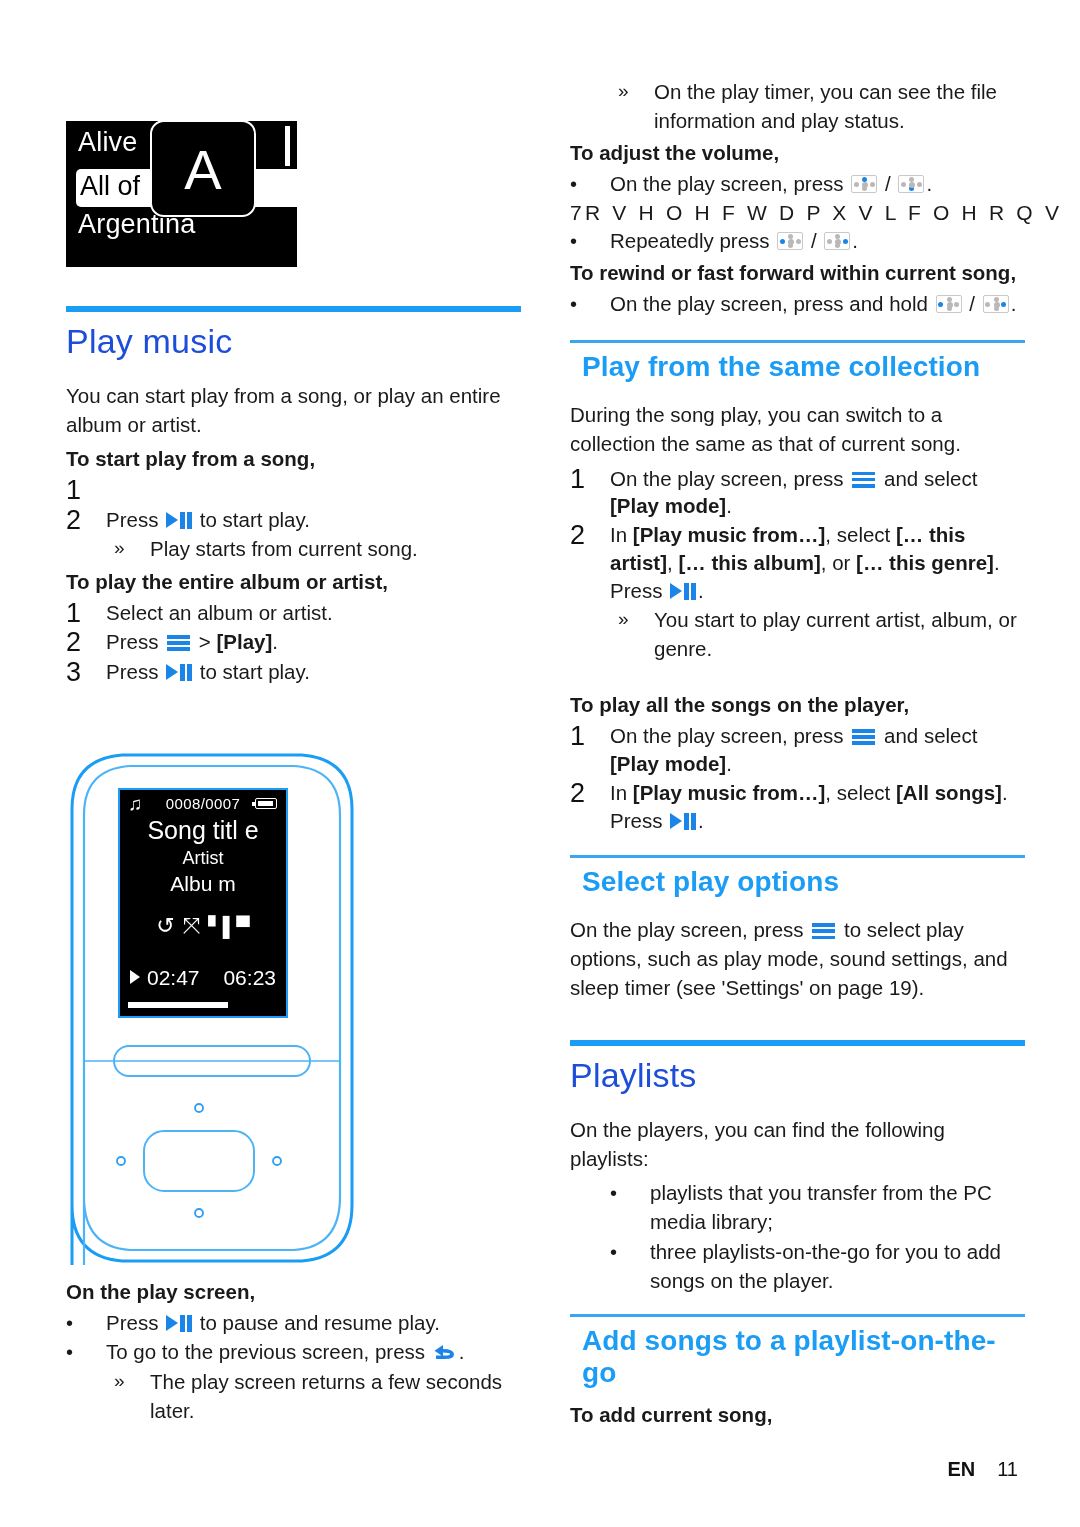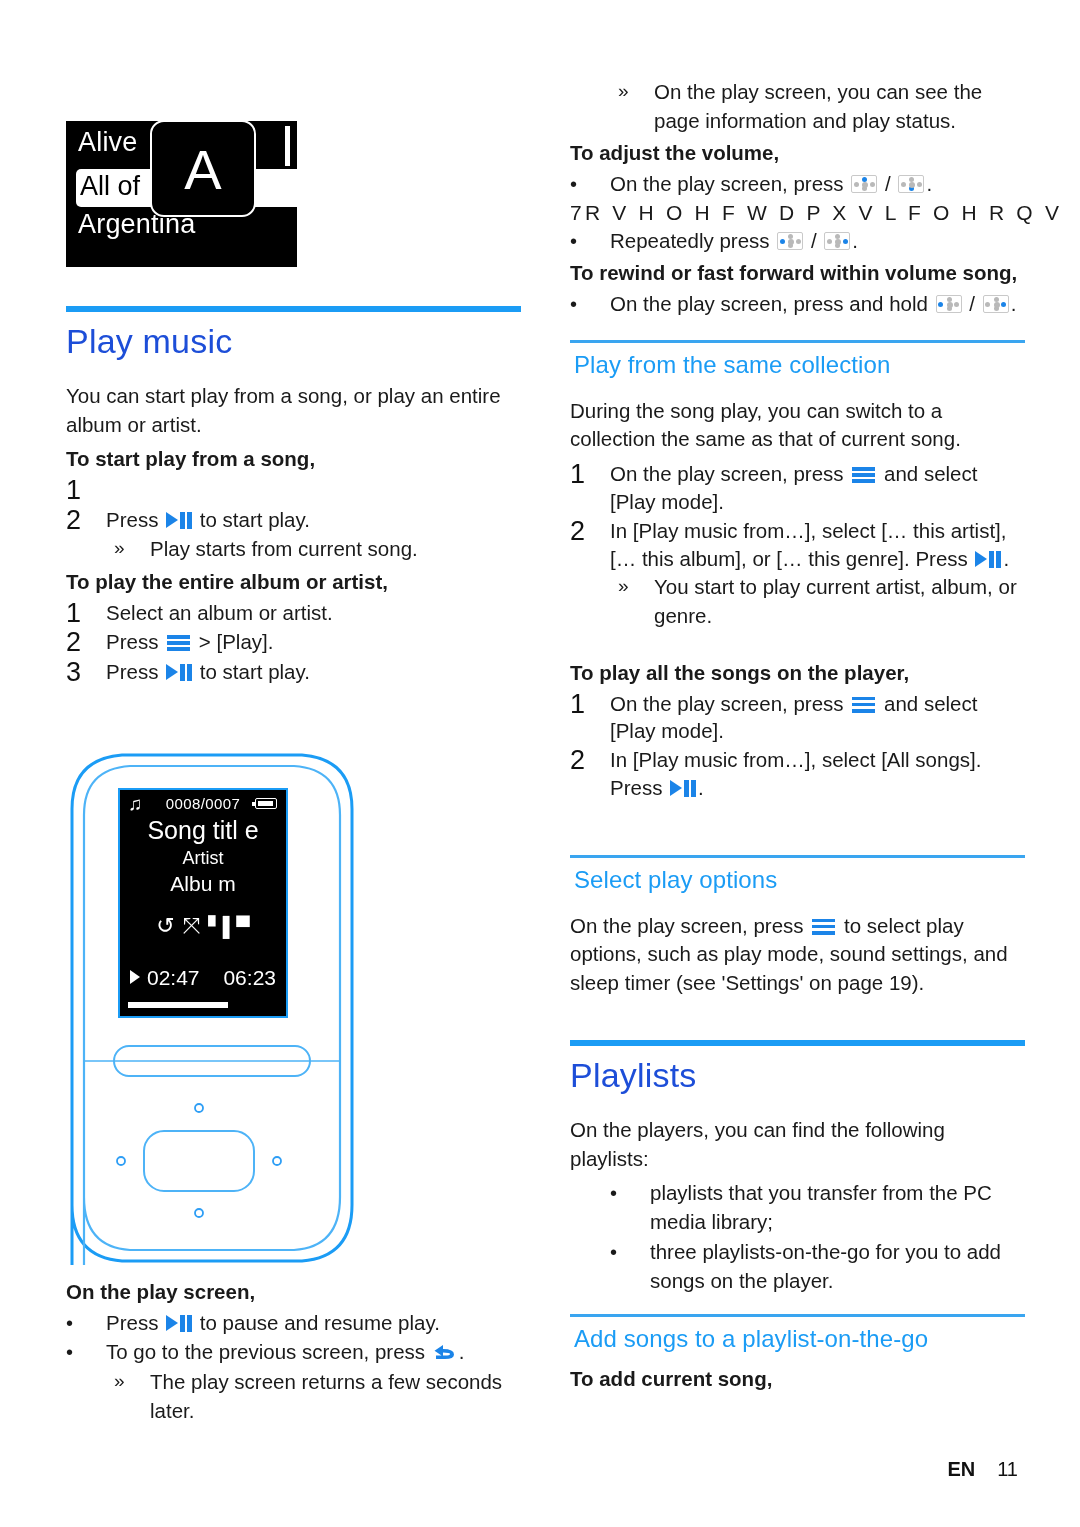--- a/index.html
+++ b/index.html
@@ -20,22 +20,22 @@
 
   
   .rule-thick { height:6px; background:#1b9cf5; margin:0 0 10px 0; }
   .rule-thin  { height:3px; background:#3aa5f0; margin:0 0 8px 0; }
 
   h1.h-main {
     font-size:34px; font-weight:400; color:#1d4ed8;
     margin:0 0 22px 0; letter-spacing:.2px; line-height:1.12;
   }
   h2.h-sub {
-    font-size:24px; font-weight:400; color:#1b9cf5;
-    margin:0 0 18px 4px; letter-spacing:.1px; line-height:1.15;
+    font-size:28px; font-weight:700; color:#1b9cf5;
+    margin:0 0 18px 12px; letter-spacing:.1px; line-height:1.15;
   }
 
   p.body {
     font-size:20.5px; line-height:1.40; margin:0 0 2px 0; font-weight:400;
   }
   p.lead { margin-bottom:6px; }
 
   .bold-head {
     font-size:20.5px; font-weight:700; margin:4px 0 3px 0; line-height:1.35;
   }
@@ -52,21 +52,21 @@
   .bul { display:flex; align-items:flex-start; margin:0 0 1px 0; }
   .bul .dot { width:40px; flex:0 0 40px; font-size:20px; line-height:1.42; }
   .bul .txt { font-size:20.5px; line-height:1.40; flex:1; }
 
   
   .note { display:flex; align-items:flex-start; margin:0 0 1px 0; }
   .note .mk { width:44px; flex:0 0 44px; font-size:19px; line-height:1.42; padding-left:8px; }
   .note .txt { font-size:20.5px; line-height:1.40; flex:1; }
   .note.deep { padding-left:40px; }
 
-  b, .b { font-weight:400; }
+  b, .b { font-weight:700; }
 
   
   .ic { display:inline-block; vertical-align:-2px; }
 
   
   .ic-playpause { width:26px; height:17px; position:relative; margin:0 2px; }
   .ic-playpause .tri {
     position:absolute; left:0; top:0;
     width:0; height:0; border-left:12px solid #1b84e8;
     border-top:8.5px solid transparent; border-bottom:8.5px solid transparent;
@@ -299,21 +299,21 @@
     <div class="note deep">
       <div class="mk">»</div>
       <div class="txt">The play screen returns a few seconds later.</div>
     </div>
   </div>
 
   <div class="col-right" style="top:78px; width:510px;">
 
     <div class="note deep">
       <div class="mk">»</div>
-      <div class="txt" style="max-width:360px;">On the play screen, you can see the page information and play status.</div>
+      <div class="txt" style="max-width:360px;">On the play timer, you can see the file information and play status.</div>
     </div>
 
     <div class="bold-head">To adjust the volume,</div>
 
     <div class="bul">
       <div class="dot">•</div>
       <div class="txt">
         <span>On the play screen, press</span>
         <span class="ic ic-nav"><s class="up on"></s><s class="dn"></s><s class="lf"></s><s class="rt"></s><s class="mid"></s></span>
         <span>/</span>
@@ -326,21 +326,21 @@
     <div class="bul">
       <div class="dot">•</div>
       <div class="txt">
         <span>Repeatedly press</span>
         <span class="ic ic-nav"><s class="up"></s><s class="dn"></s><s class="lf on"></s><s class="rt"></s><s class="mid"></s></span>
         <span>/</span>
         <span class="ic ic-nav"><s class="up"></s><s class="dn"></s><s class="lf"></s><s class="rt on"></s><s class="mid"></s></span><span>.</span>
       </div>
     </div>
 
-    <div class="bold-head">To rewind or fast forward within volume song,</div>
+    <div class="bold-head">To rewind or fast forward within current song,</div>
 
     <div class="bul">
       <div class="dot">•</div>
       <div class="txt">
         <span>On the play screen, press and hold</span>
         <span class="ic ic-nav"><s class="up"></s><s class="dn"></s><s class="lf on"></s><s class="rt"></s><s class="mid"></s></span>
         <span>/</span>
         <span class="ic ic-nav"><s class="up"></s><s class="dn"></s><s class="lf"></s><s class="rt on"></s><s class="mid"></s></span><span>.</span>
       </div>
     </div>

